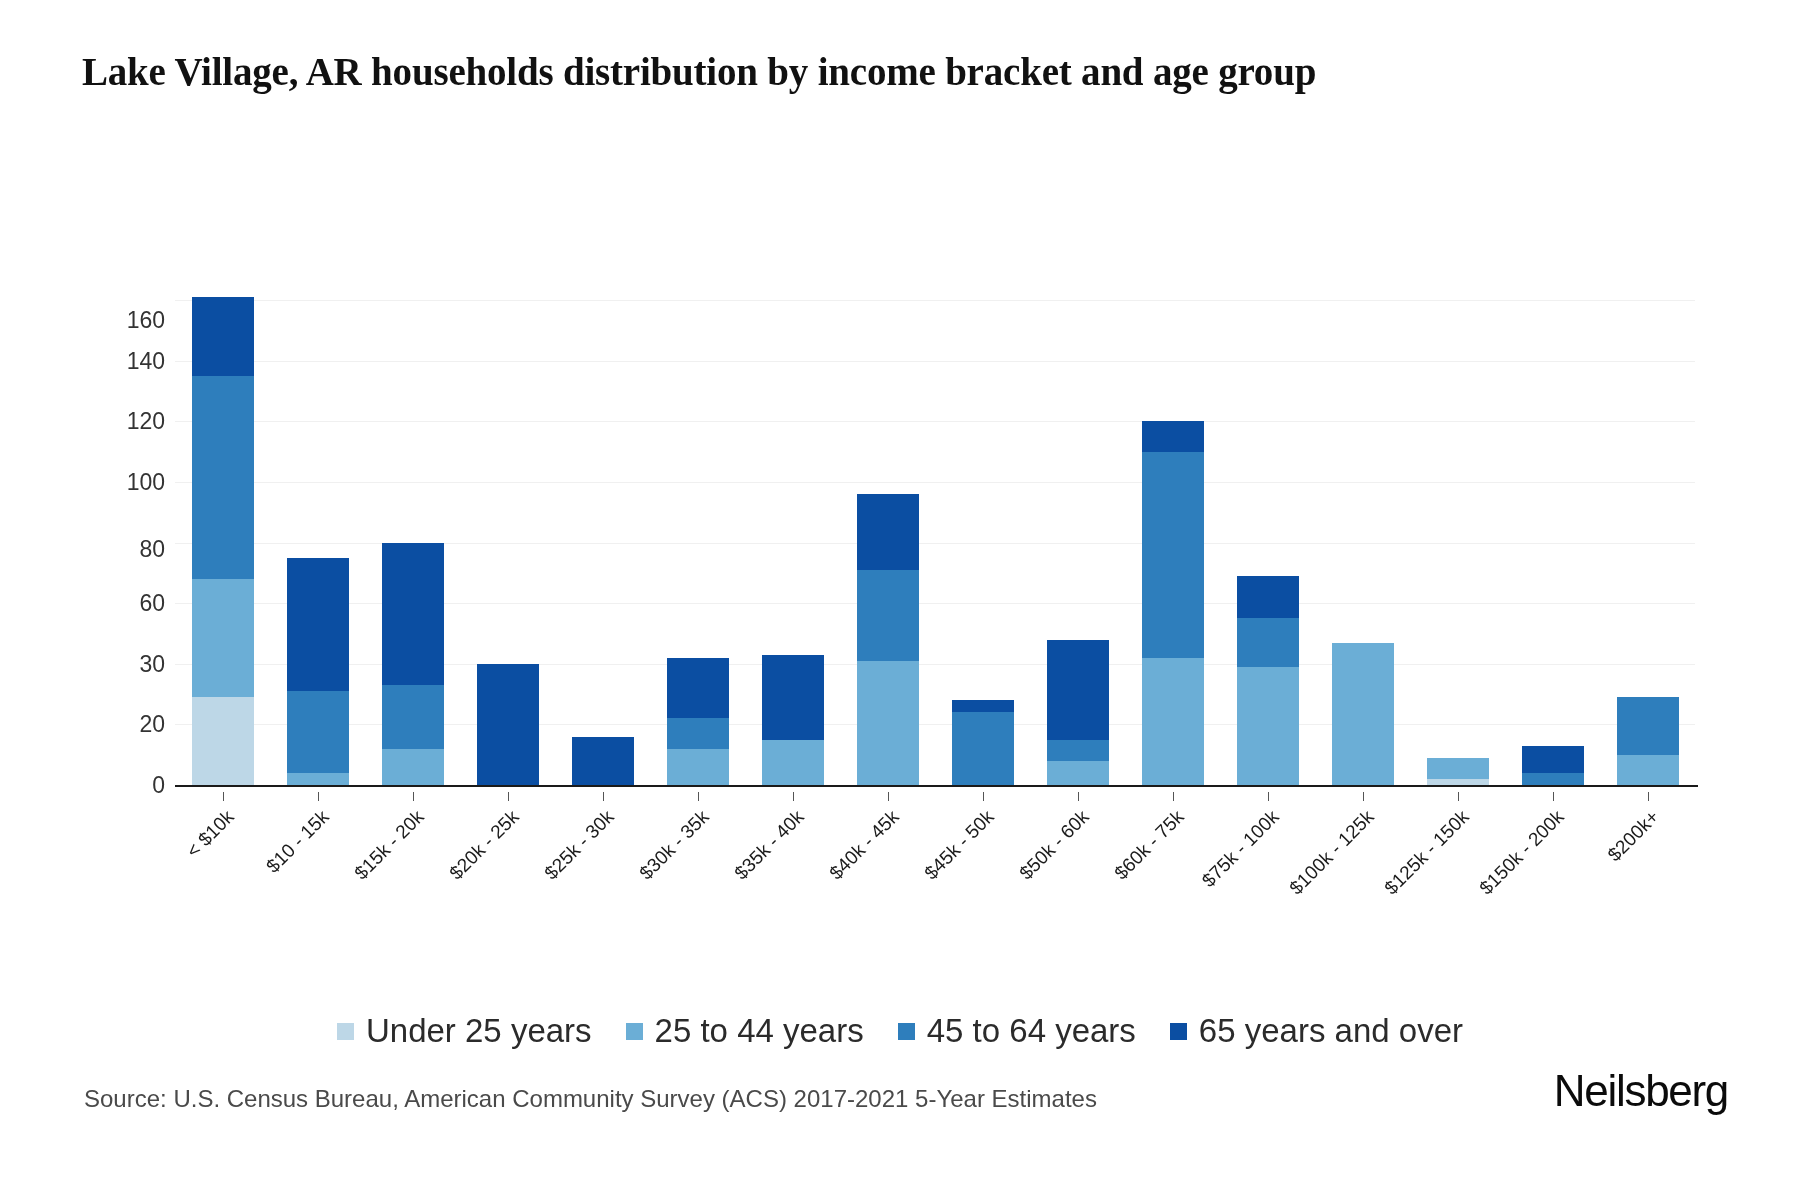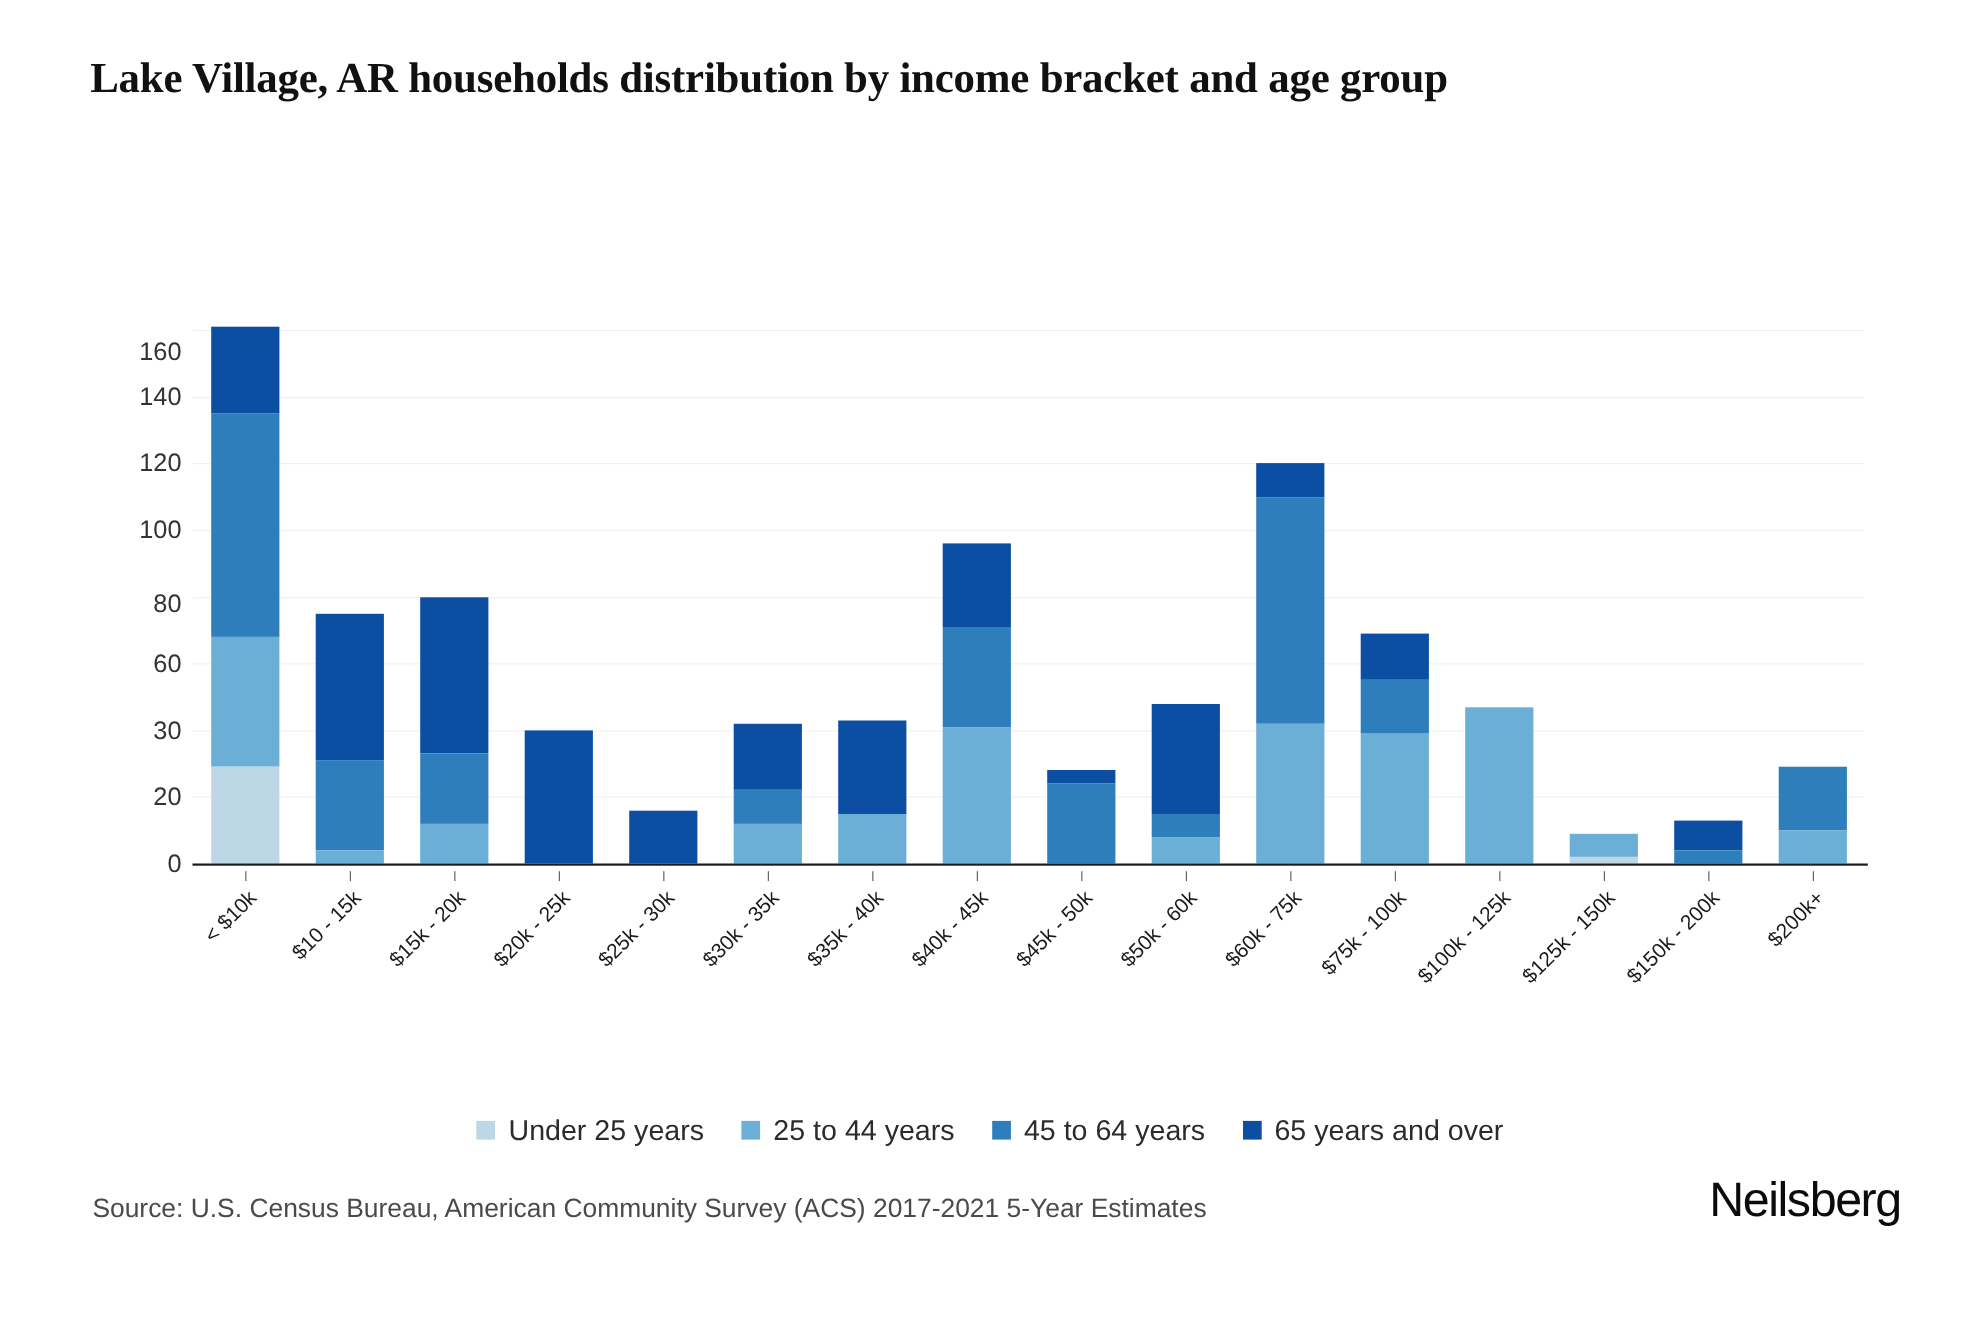--- a/index.html
+++ b/index.html
@@ -124,21 +124,21 @@
     position:absolute;
     left:0; right:0;
     top:1012px;
     display:flex;
     justify-content:center;
     align-items:center;
     gap:34px;
   }
   .legend-item { display:flex; align-items:center; gap:12px; }
   .legend-swatch { width:17px; height:17px; display:block; }
-  .legend-label { font-size:26px; color:#2b2b2b; font-family:"Liberation Sans", sans-serif; }
+  .legend-label { font-size:33px; color:#2b2b2b; font-family:"Liberation Sans", sans-serif; }
 
   
   #source-note {
     position:absolute;
     left:84px;
     top:1085px;
     font-size:24px;
     color:#4a4a4a;
     font-family:"Liberation Sans", sans-serif;
   }

